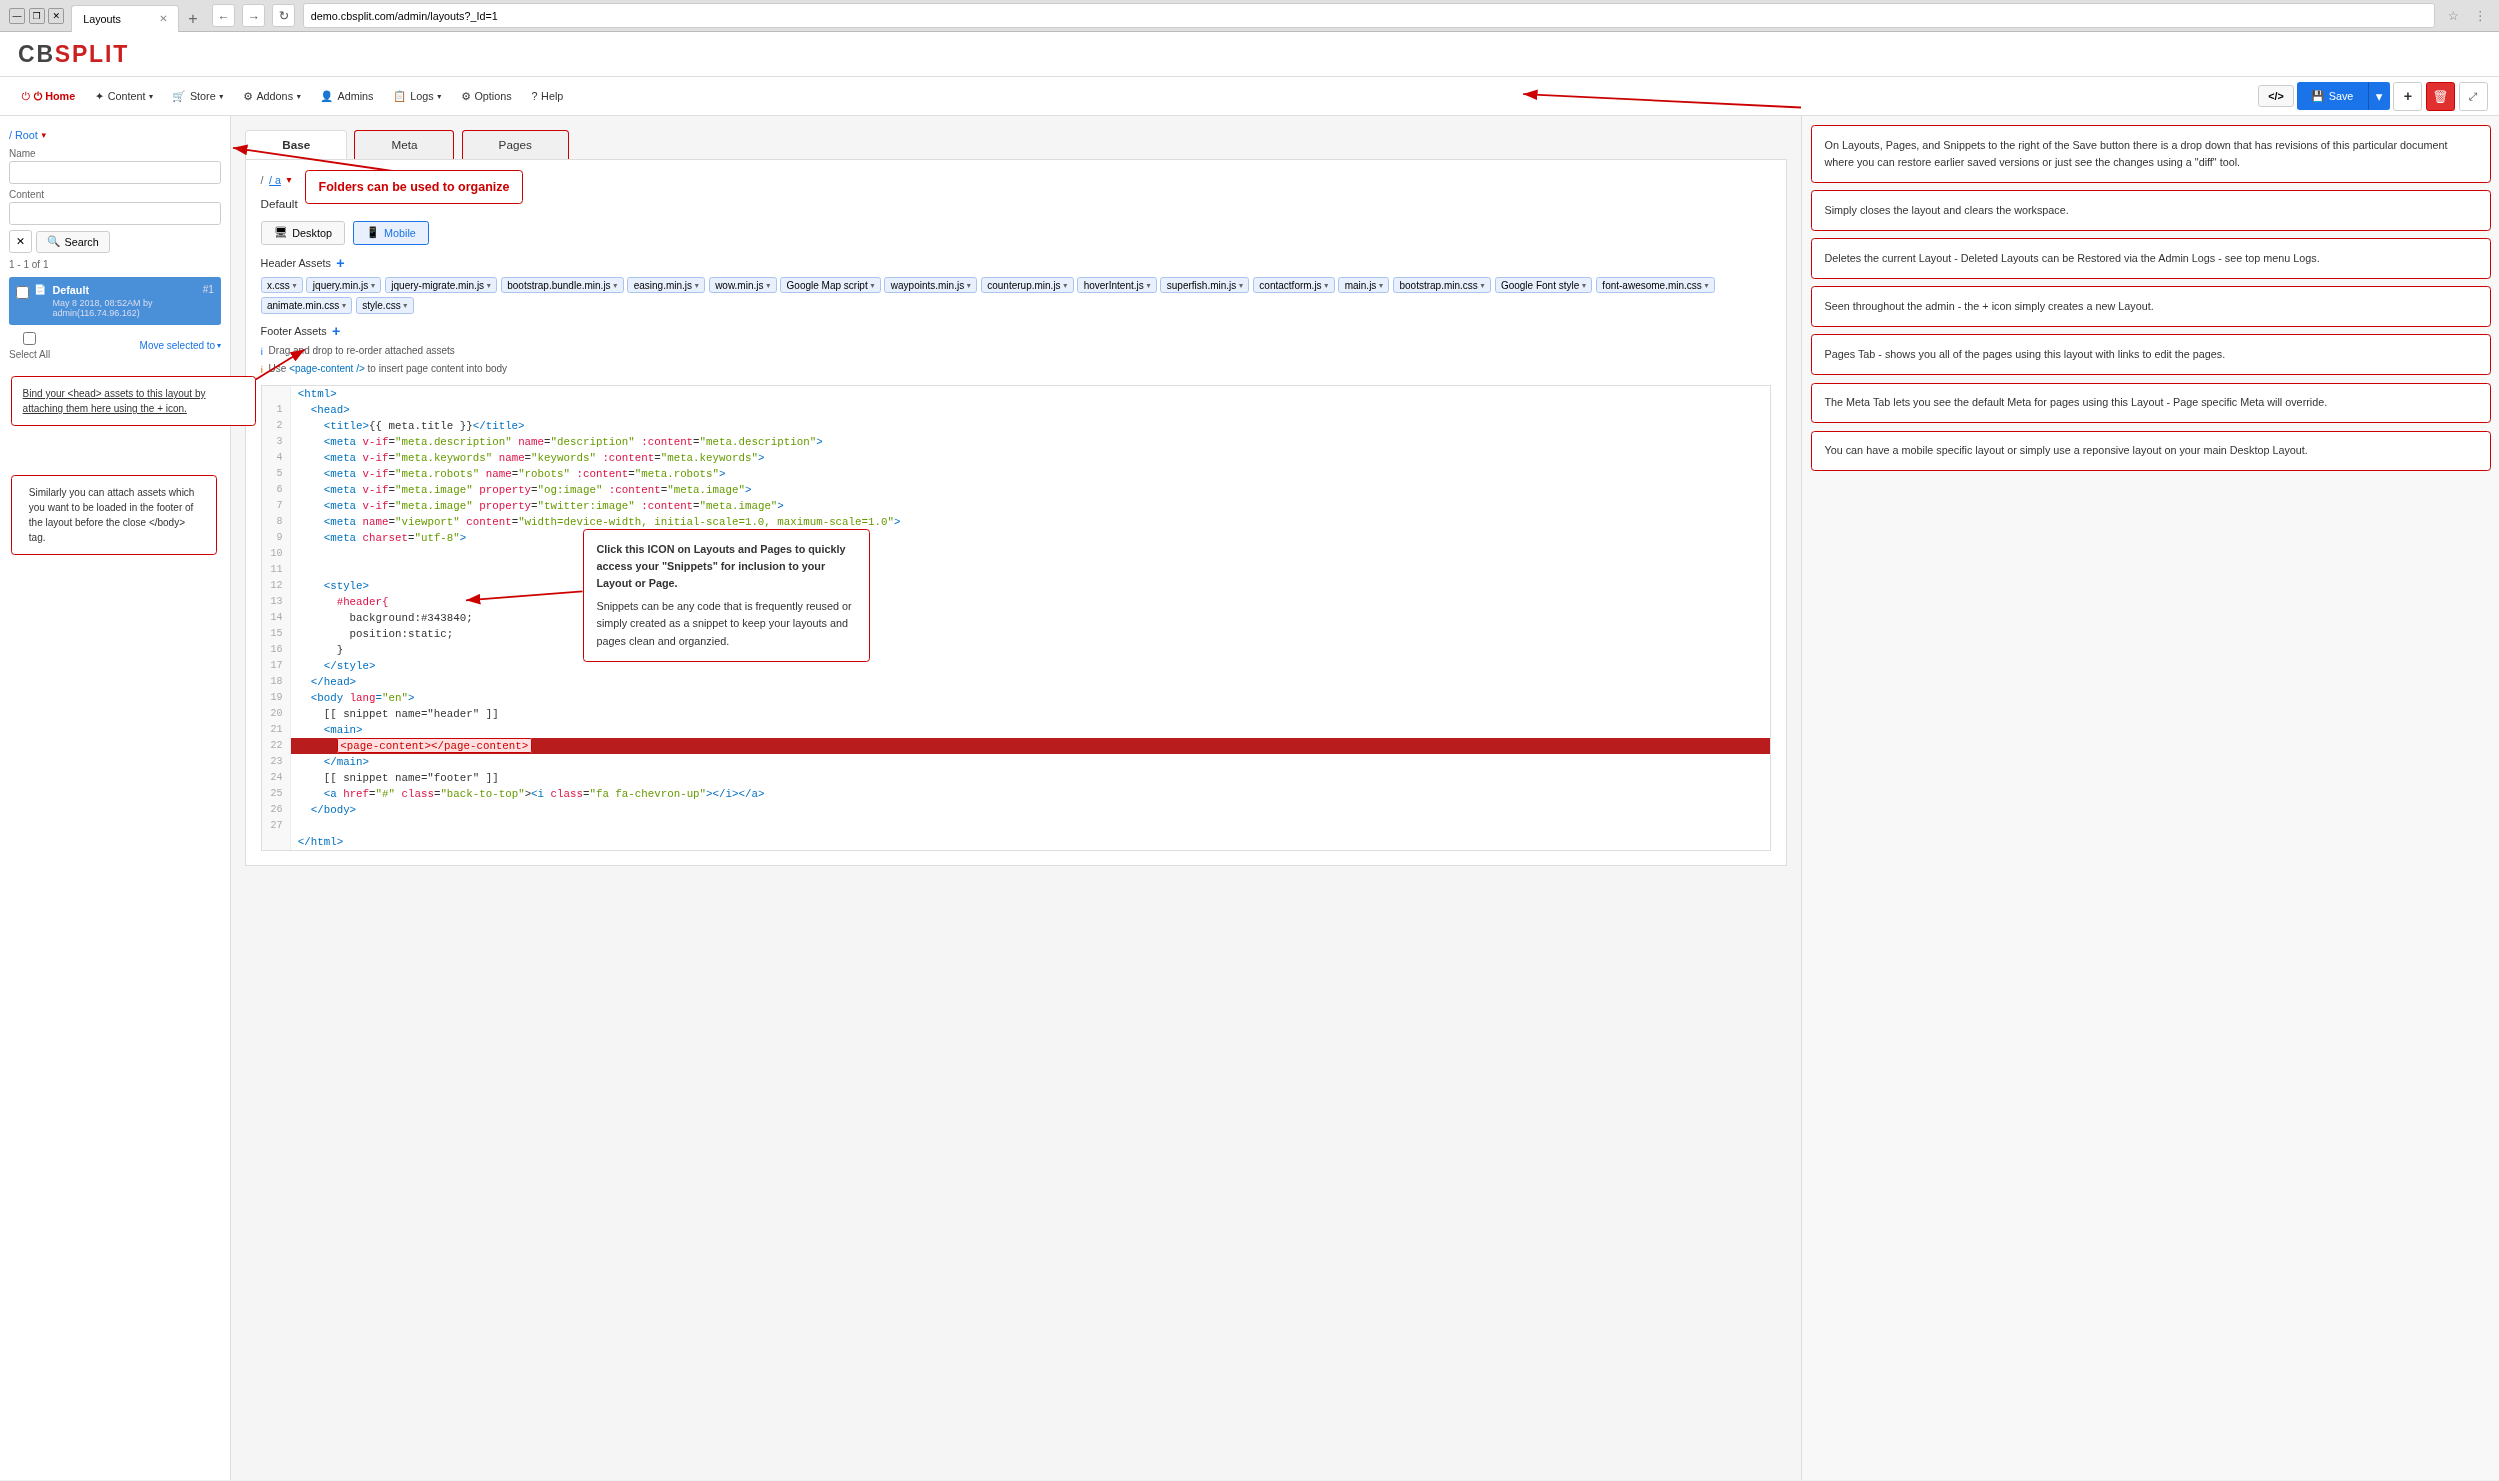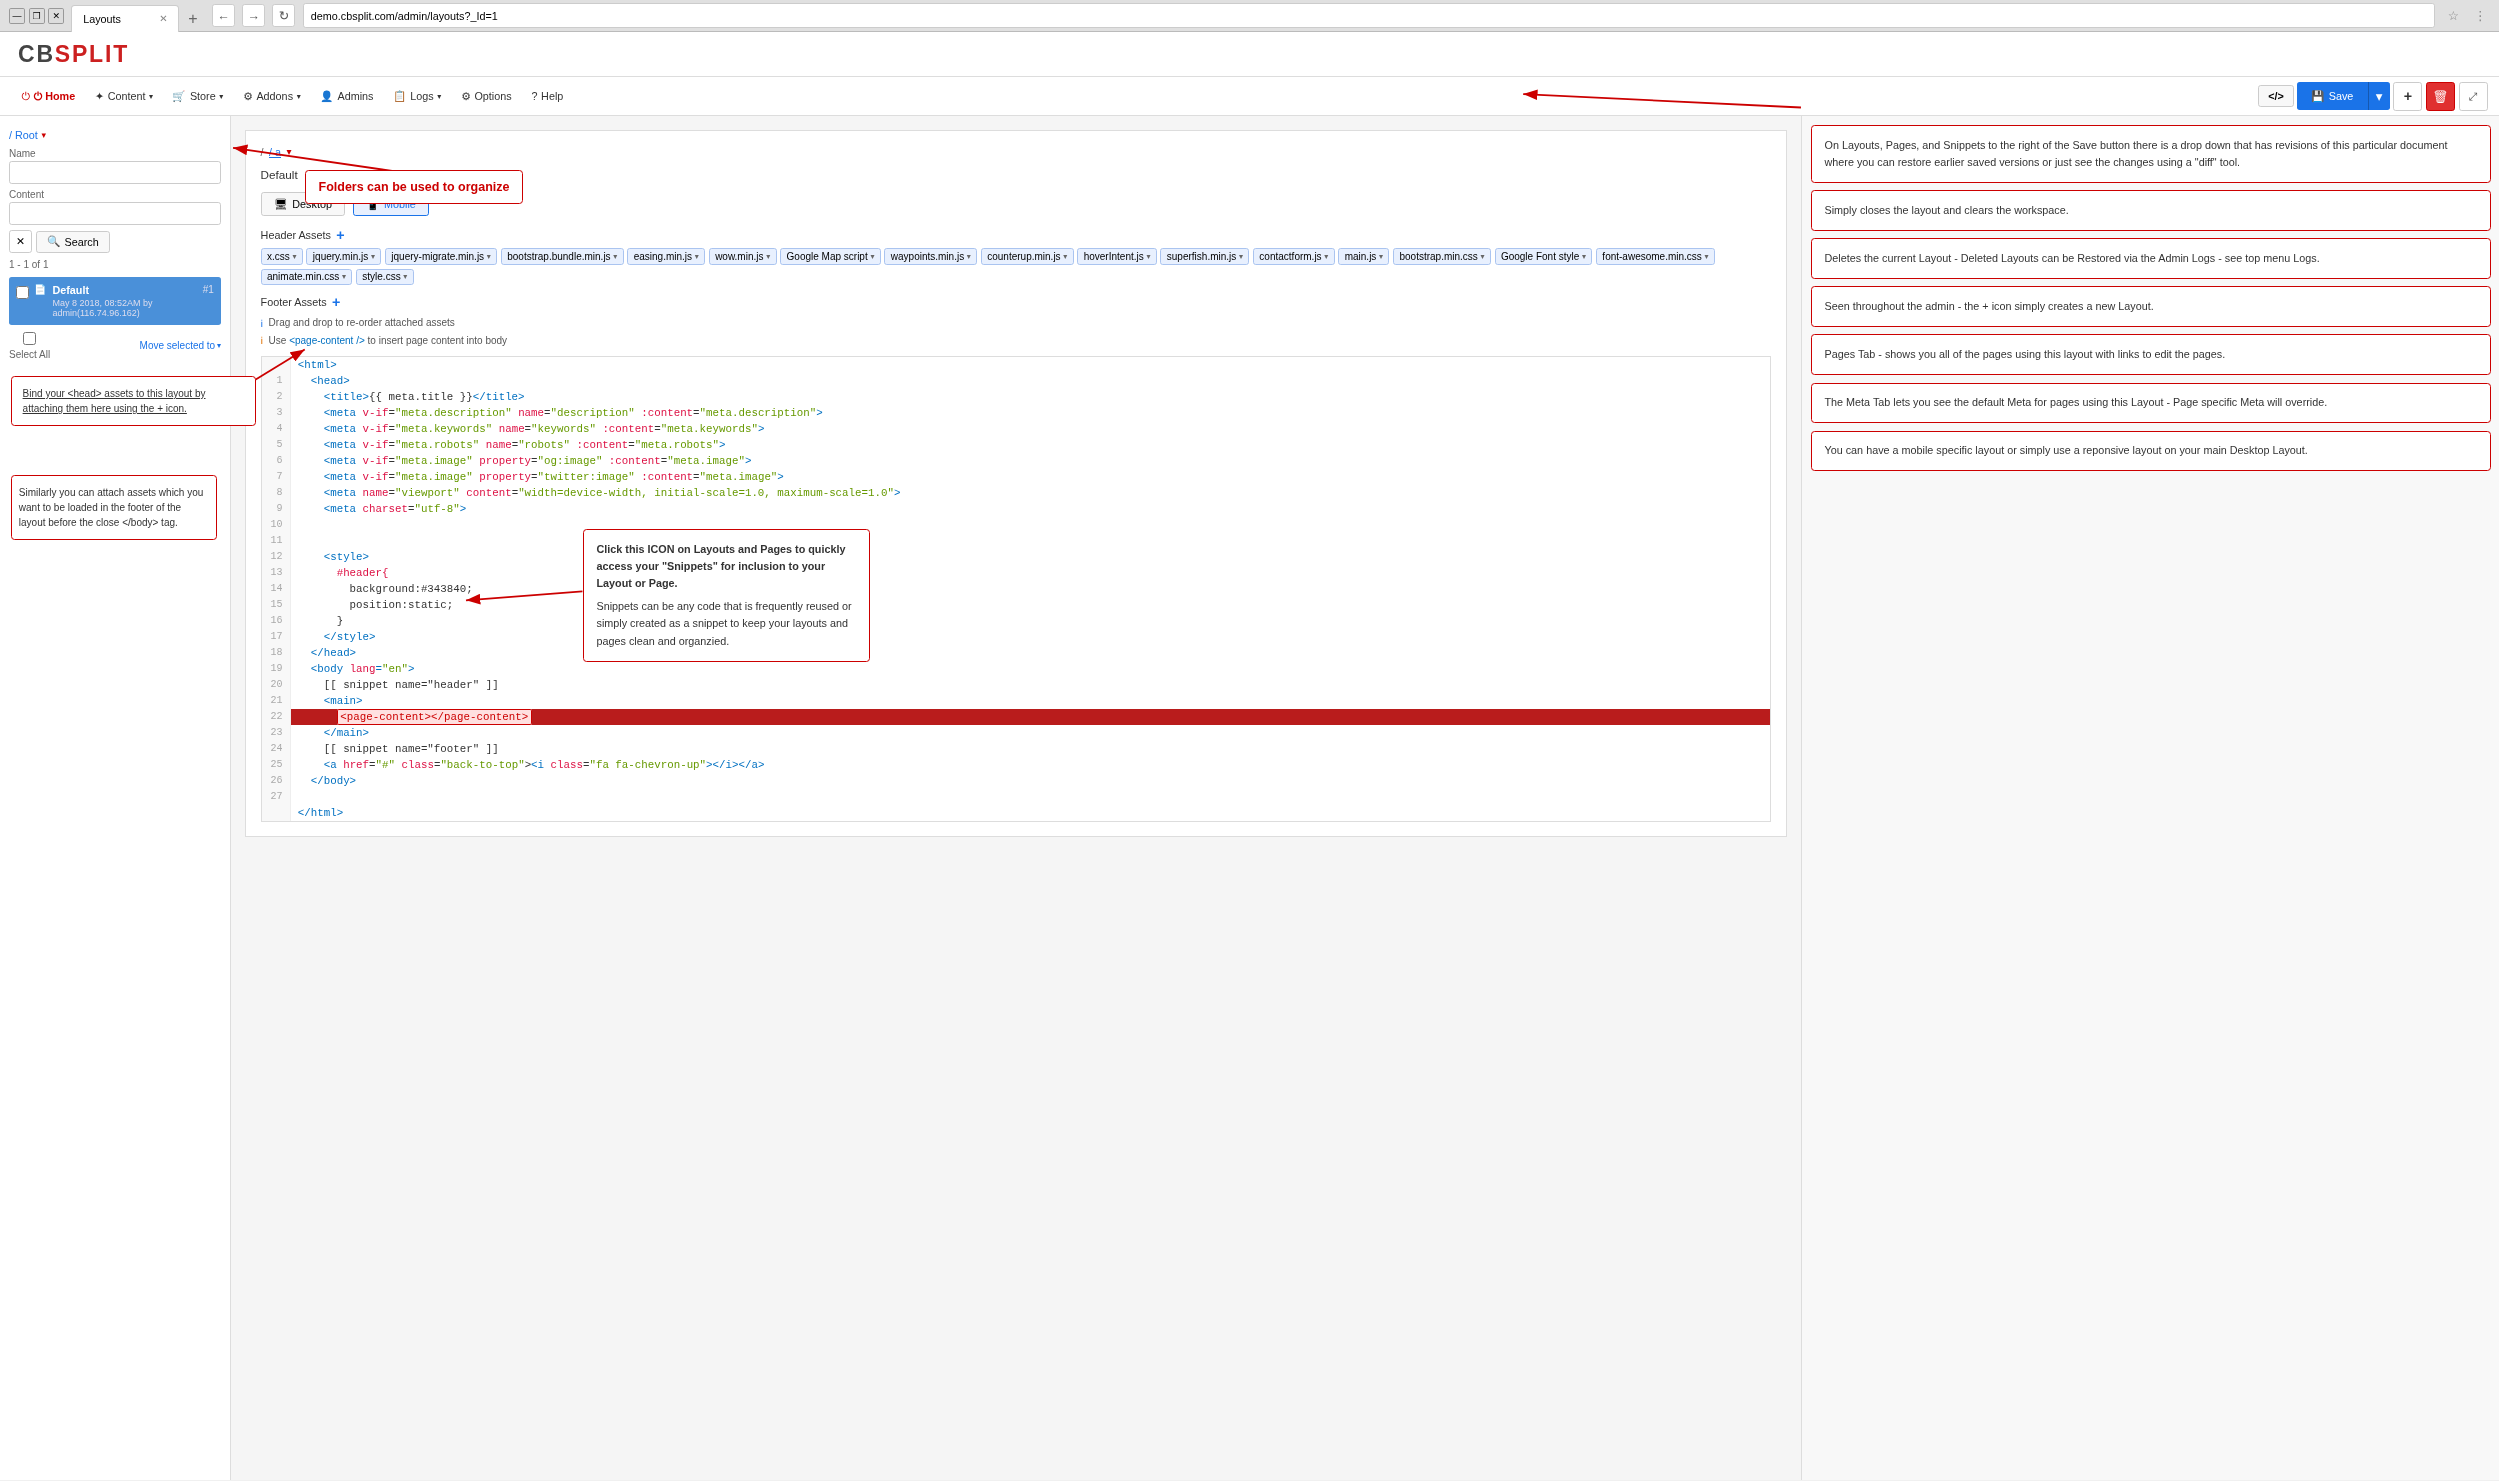--- a/index.html
+++ b/index.html
@@ -131,20 +131,31 @@
       </div>
       <div style="font-size:10px;cursor:pointer;color:#1a73e8;display:flex;align-items:center;gap:1.8px;">
         <span>Move selected to</span>
         <span style="font-size:8px;">▾</span>
       </div>
     </div>
   </div>
 
   <div style="flex:1;background:#f5f5f5;padding:14.3px;overflow:auto;">
 
+    <div style="display:flex;align-items:flex-end;gap:1.8px;margin-bottom:0;">
+      <div style="padding:7.2px 36px;background:#fff;border:0.9px solid #ddd;border-bottom:none;font-size:11.7px;cursor:pointer;border-radius:3.6px 3.6px 0 0;color:#333;font-weight:bold;">
+        <span>Base</span>
+      </div>
+      <div style="padding:7.2px 36px;background:#f0f0f0;border:1.8px solid #cc0000;border-bottom:none;font-size:11.7px;cursor:pointer;border-radius:3.6px 3.6px 0 0;color:#333;margin-left:5.4px;">
+        <span>Meta</span>
+      </div>
+      <div style="padding:7.2px 36px;background:#f0f0f0;border:1.8px solid #cc0000;border-bottom:none;font-size:11.7px;cursor:pointer;border-radius:3.6px 3.6px 0 0;color:#333;margin-left:5.4px;">
+        <span>Pages</span>
+      </div>
+    </div>
 
     <div style="background:#fff;border:0.9px solid #ddd;padding:14.3px;min-height:538px;">
 
       <div style="display:flex;align-items:center;gap:5.4px;margin-bottom:10.8px;font-size:10.8px;">
         <span style="color:#666;">/</span>
         <a style="color:#1a73e8;cursor:pointer;text-decoration:underline;">/ a</a>
         <span style="color:#cc0000;cursor:pointer;font-size:10px;">▾</span>
       </div>
       <div style="font-size:11.7px;color:#333;margin-bottom:10.8px;">Default</div>
 
@@ -343,21 +354,21 @@
     </div>
     <div style="background:#fff;border:1.8px solid #cc0000;border-radius:3.6px;padding:10.8px 12.5px;font-size:10.8px;line-height:1.6;color:#333;">
       <span>You can have a mobile specific layout or simply use a reponsive layout on your main Desktop Layout.</span>
     </div>
   </div>
 </div>
 
 <div style="position:fixed;left:10.8px;top:376px;width:245px;background:#fff;border:1.8px solid #cc0000;border-radius:3.6px;padding:9px 10.8px;font-size:10px;line-height:1.5;color:#333;z-index:100;text-decoration:underline;">
   <span>Bind your &lt;head&gt; assets to this layout by attaching them here using the + icon.</span>
 </div>
-<div style="position:fixed;left:10.8px;top:475px;width:206px;background:#fff;border:1.8px solid #cc0000;border-radius:3.6px;padding:9px 7px;font-size:10px;line-height:1.5;color:#333;z-index:100;">
+<div style="position:fixed;left:10.8px;top:475px;width:206px;background:#fff;border:1.8px solid #cc0000;border-radius:3.6px;padding:9px 17px;font-size:10px;line-height:1.5;color:#333;z-index:100;">
   <span>Similarly you can attach assets which you want to be loaded in the footer of the layout before the close &lt;/body&gt; tag.</span>
 </div>
 
 <div style="position:fixed;left:305px;top:170px;background:#fff;border:1.8px solid #cc0000;border-radius:3.6px;padding:9px 12.5px;font-size:12.5px;font-weight:bold;color:#cc0000;z-index:100;">
   <span>Folders can be used to organize</span>
 </div>
 
 <div style="position:fixed;left:583px;top:529px;width:287px;background:#fff;border:1.8px solid #cc0000;border-radius:3.6px;padding:10.8px 12.5px;font-size:10.8px;line-height:1.6;color:#333;z-index:100;">
   <div style="font-weight:bold;margin-bottom:5.4px;">Click this ICON on Layouts and Pages to quickly access your "Snippets" for inclusion to your Layout or Page.</div>
   <div>Snippets can be any code that is frequently reused or simply created as a snippet to keep your layouts and pages clean and organzied.</div>

